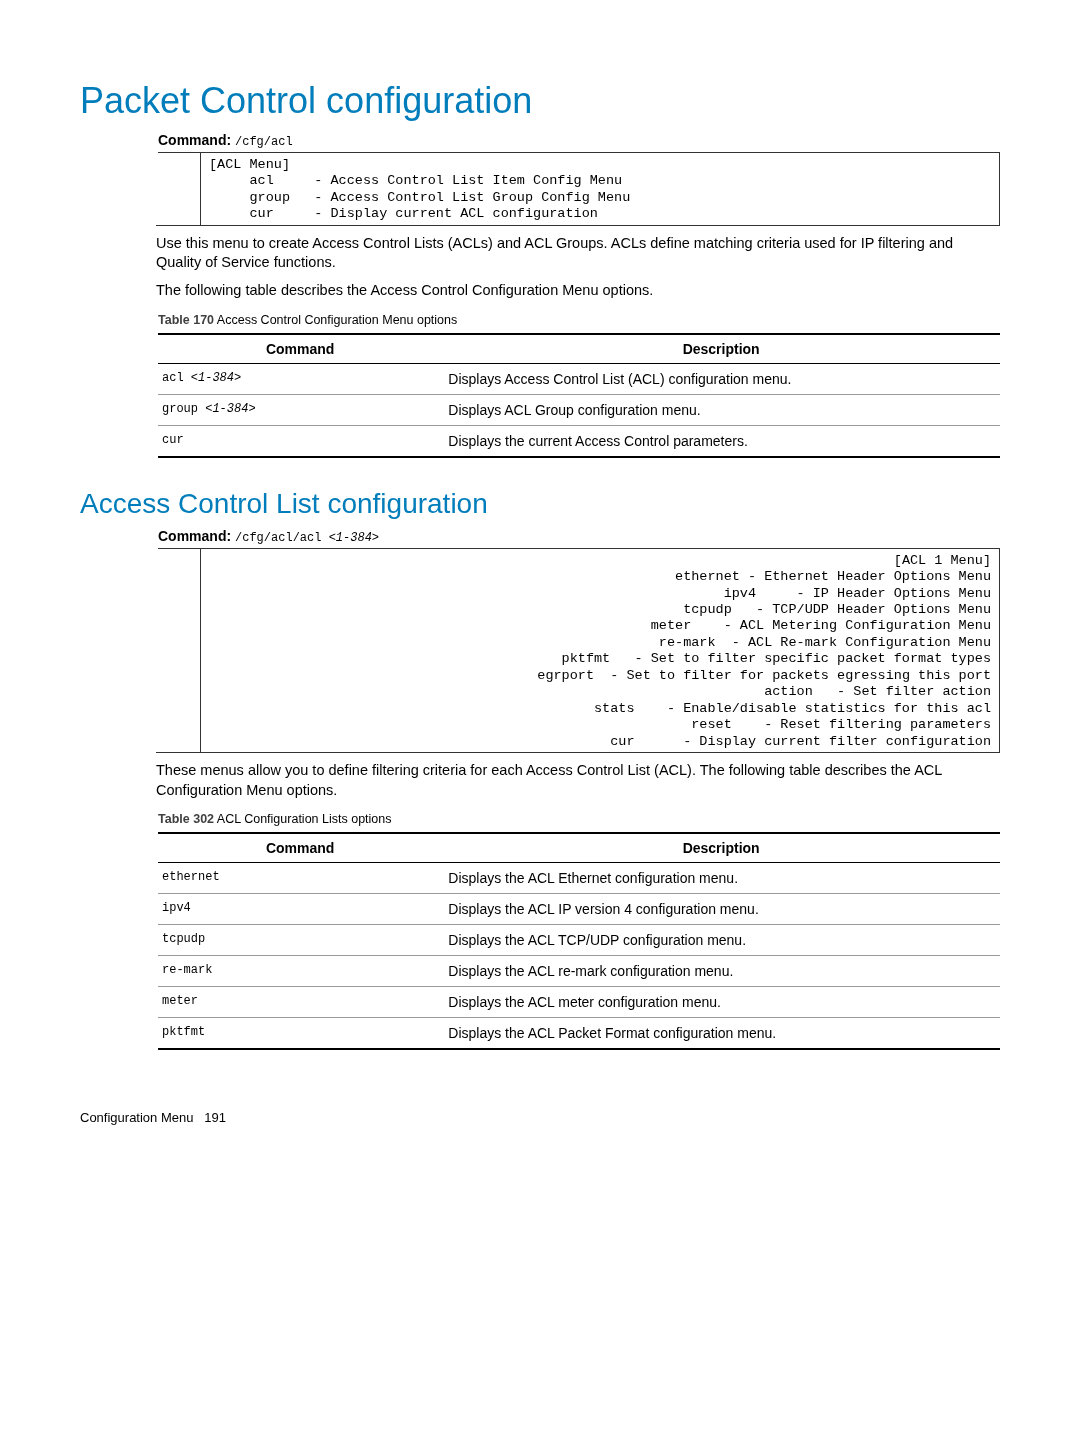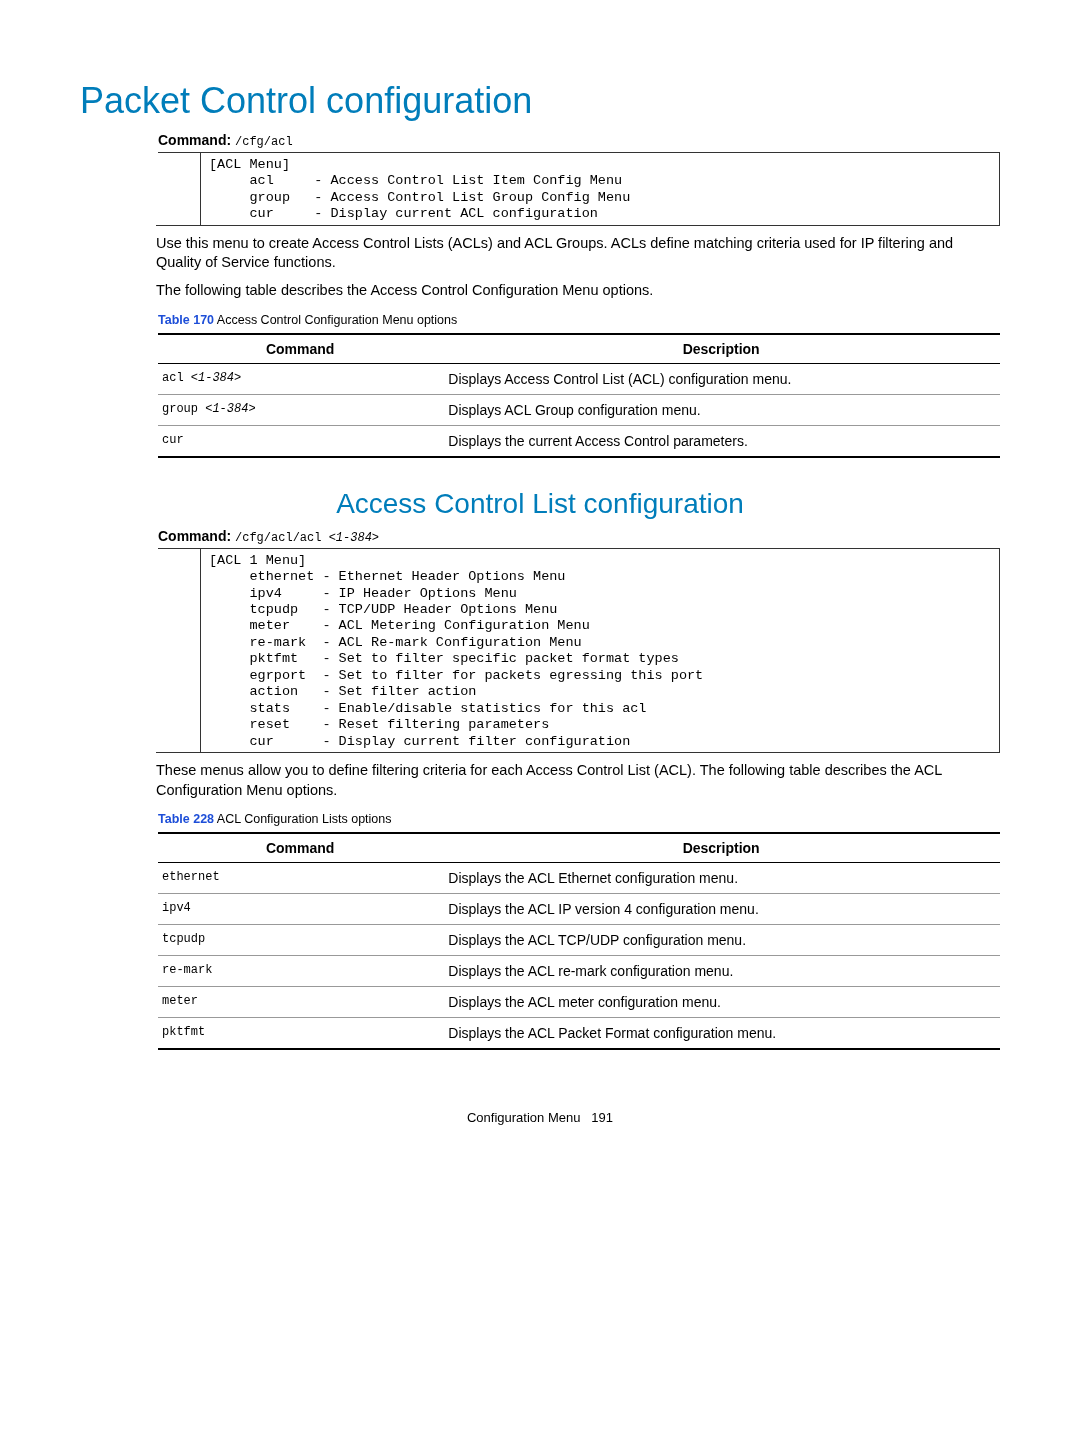--- a/index.html
+++ b/index.html
@@ -19,21 +19,20 @@
     color: #007dba;
     font-size: 36px;
     margin: 0 0 10px 0;
   }
   h2 {
     font-family: Arial, Helvetica, sans-serif;
     font-weight: 300;
     color: #007dba;
     font-size: 28px;
     margin: 30px 0 8px 0;
-    text-align: center;
   }
   .cmd-line {
     margin: 4px 0 0 78px;
     font-size: 14px;
     padding-bottom: 3px;
   }
   .cmd-label {
     font-weight: bold;
     font-family: Arial, Helvetica, sans-serif;
   }
@@ -63,21 +62,21 @@
     margin: 8px 0 8px 76px;
     font-size: 14.5px;
     line-height: 1.35;
   }
   .tablecap {
     margin: 12px 0 6px 78px;
     font-size: 12.5px;
   }
   .tablecap .label {
     font-weight: bold;
-    color: #1d4ed8;
+    color: #404040;
   }
   table.opts {
     border-collapse: collapse;
     width: calc(100% - 78px);
     margin-left: 78px;
     font-size: 14px;
   }
   table.opts th {
     text-align: center;
     border-top: 2.5px solid #000;
@@ -93,21 +92,21 @@
   }
   table.opts td.cmd {
     font-family: "Courier New", monospace;
     font-size: 12px;
   }
   table.opts td.cmd .param { font-style: italic; }
   table.opts tr:last-child td {
     border-bottom: 2.5px solid #000;
   }
   .footer {
-    text-align: center;
+    text-align: left;
     font-size: 13px;
     margin-top: 60px;
   }
 </style>
 </head>
 <body>
 
 <div class="page">
 
   <h1>Packet Control configuration</h1>
@@ -156,38 +155,38 @@
   </table>
 
   <h2>Access Control List configuration</h2>
 
   <div class="cmd-line">
     <span class="cmd-label">Command:</span>
     <span class="cmd-path"><span>/cfg/acl/acl </span><span class="param">&lt;1-384&gt;</span></span>
   </div>
   <hr class="hr-thin" style="margin-left:78px;">
 
-  <div class="codebox" style="margin-top:-9px;">[ACL 1 Menu]
+  <div class="codebox" style="margin-top:-9px;text-align:right;">[ACL 1 Menu]
      ethernet - Ethernet Header Options Menu
      ipv4     - IP Header Options Menu
      tcpudp   - TCP/UDP Header Options Menu
      meter    - ACL Metering Configuration Menu
      re-mark  - ACL Re-mark Configuration Menu
      pktfmt   - Set to filter specific packet format types
      egrport  - Set to filter for packets egressing this port
      action   - Set filter action
      stats    - Enable/disable statistics for this acl
      reset    - Reset filtering parameters
      cur      - Display current filter configuration</div>
   <hr class="hr-thin" style="margin-left:76px; margin-top:-9px;">
 
   <p class="bodytext">These menus allow you to define filtering criteria for each Access Control List (ACL). The following table describes the ACL Configuration Menu options.</p>
 
   <div class="tablecap">
-    <span class="label">Table 228</span>
+    <span class="label">Table 302</span>
     <span>ACL Configuration Lists options</span>
   </div>
 
   <table class="opts">
     <thead>
       <tr>
         <th class="col1">Command</th>
         <th>Description</th>
       </tr>
     </thead>

